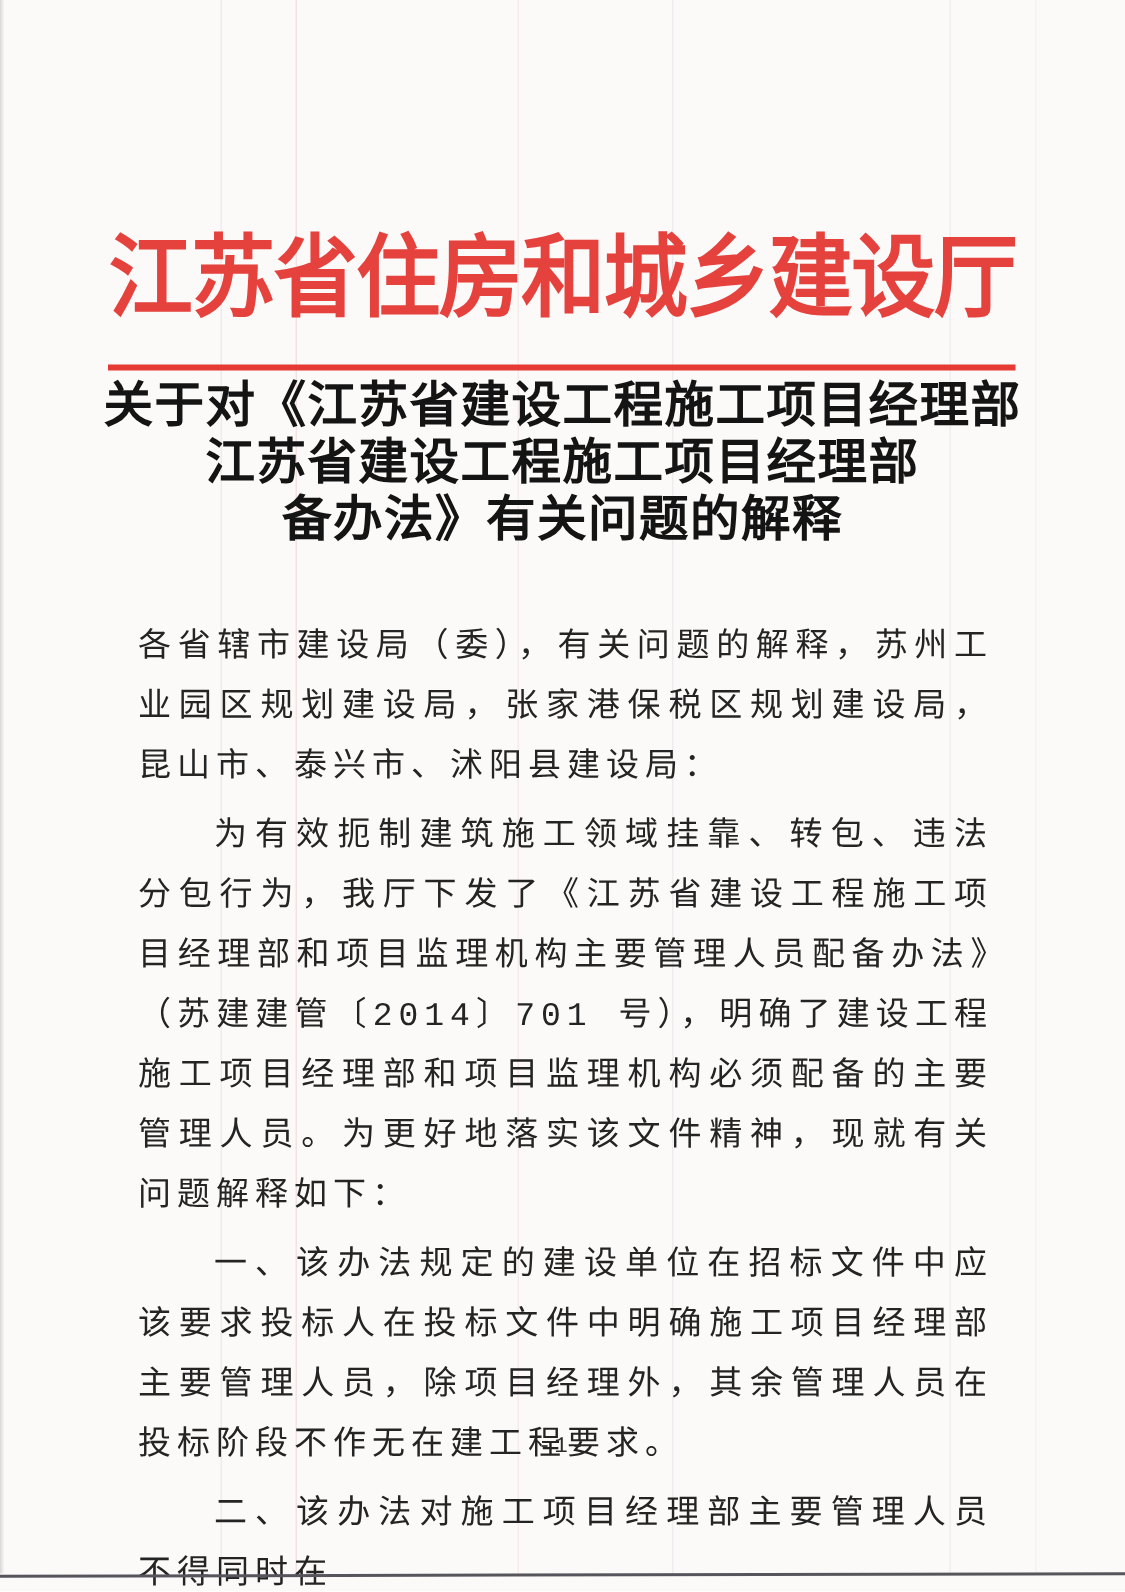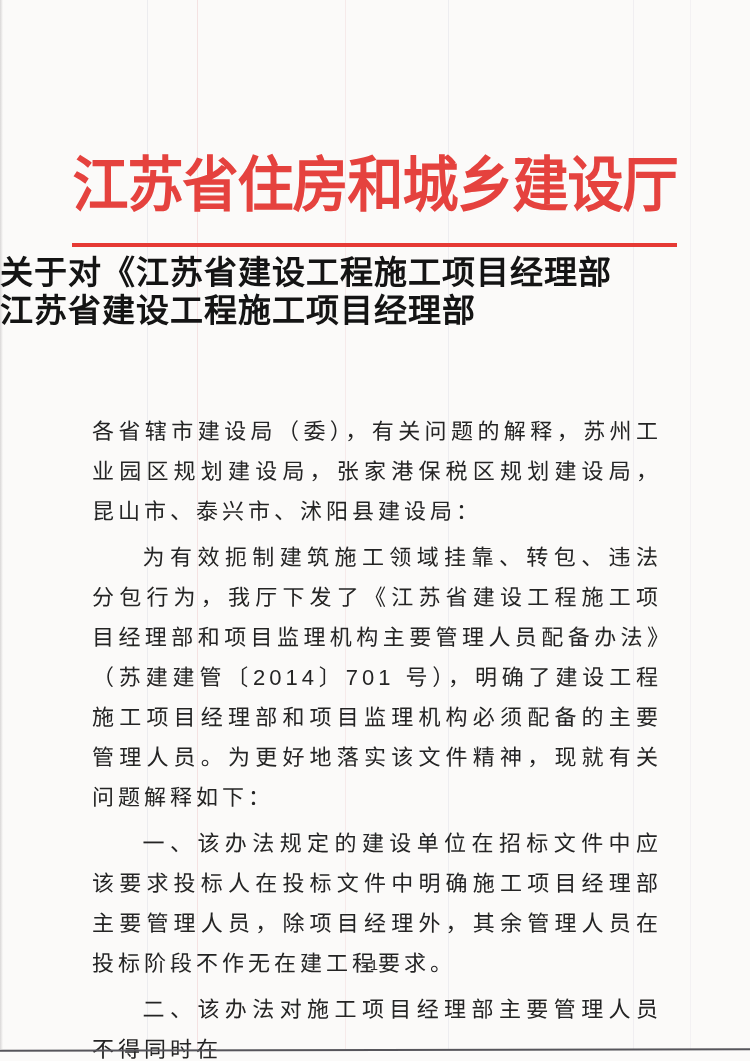--- a/index.html
+++ b/index.html
@@ -6,21 +6,21 @@
     margin: 0;
     padding: 0;
     background: #ffffff;
   }
   .page {
     position: relative;
     width: 750px;
     height: 1061px;
     background: #fbfaf9;
     overflow: hidden;
-    font-family: Liberation Sans, sans-serif;
+    font-family: Liberation Mono, monospace;
   }
   
   .vline {
     position: absolute;
     top: 0;
     height: 1049px;
     width: 1px;
     pointer-events: none;
   }
   .vl-1 { left: 147px; background: #ececef; }
@@ -57,21 +57,21 @@
     width: 605px;
     height: 4px;
     background: #e63a35;
   }
   
   .doc-title {
     position: absolute;
     top: 254px;
     left: 0;
     width: 750px;
-    text-align: left;
+    text-align: center;
     color: #141414;
     font-weight: 700;
     font-size: 33px;
     line-height: 38px;
     letter-spacing: 1px;
   }
   
   .body-text {
     position: absolute;
     top: 412px;
@@ -125,20 +125,21 @@
   <div class="vline vl-4"></div>
   <div class="vline vl-5"></div>
   <div class="vline vl-6"></div>
 
   <div class="agency-title">江苏省住房和城乡建设厅</div>
   <div class="red-rule"></div>
 
   <div class="doc-title">
     <div>关于对《江苏省建设工程施工项目经理部</div>
     <div>江苏省建设工程施工项目经理部</div>
+    <div>备办法》有关问题的解释</div>
   </div>
 
   <div class="body-text">
     <p>各省辖市建设局（委），有关问题的解释，苏州工业园区规划建设局，张家港保税区规划建设局，昆山市、泰兴市、沭阳县建设局：</p>
     <p class="indent">为有效扼制建筑施工领域挂靠、转包、违法分包行为，我厅下发了《江苏省建设工程施工项目经理部和项目监理机构主要管理人员配备办法》（苏建建管〔2014〕701 号），明确了建设工程施工项目经理部和项目监理机构必须配备的主要管理人员。为更好地落实该文件精神，现就有关问题解释如下：</p>
     <p class="indent">一、该办法规定的建设单位在招标文件中应该要求投标人在投标文件中明确施工项目经理部主要管理人员，除项目经理外，其余管理人员在投标阶段不作无在建工程要求。</p>
     <p class="indent">二、该办法对施工项目经理部主要管理人员不得同时在</p>
   </div>
 
   <div class="page-number">-1-</div>

